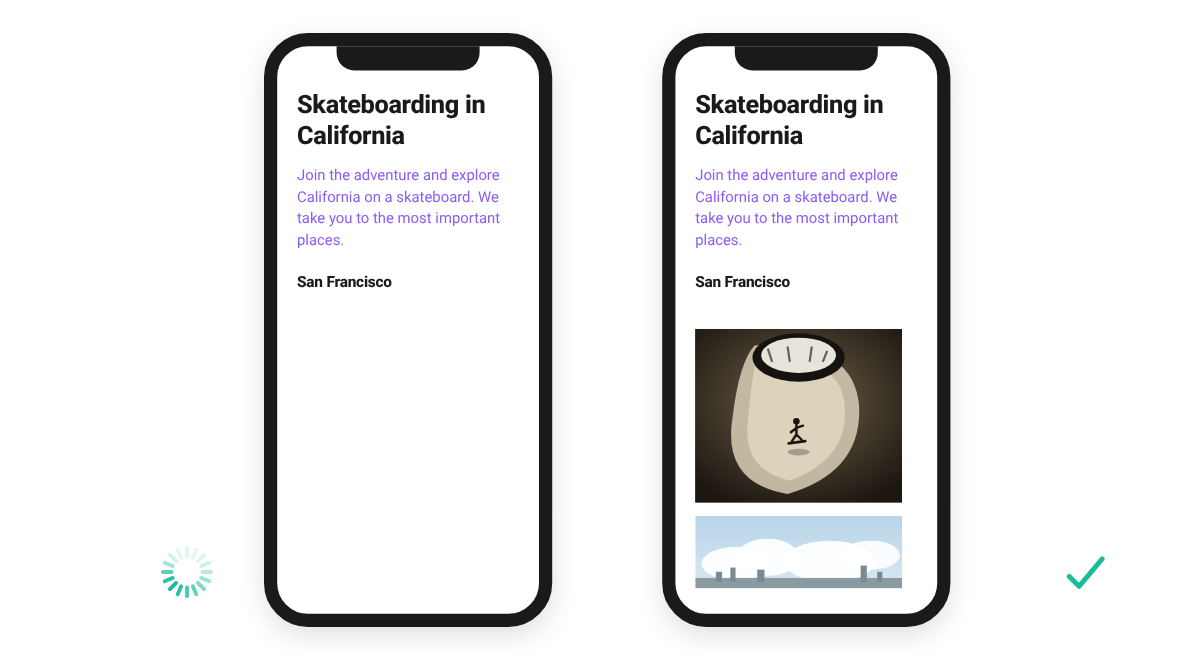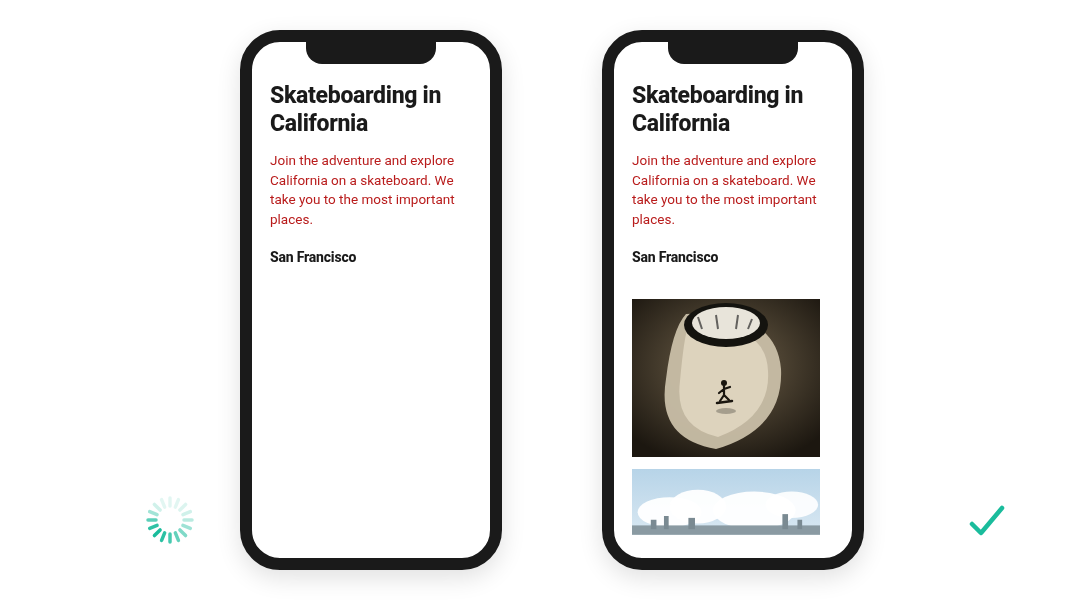--- a/index.html
+++ b/index.html
@@ -67,21 +67,21 @@
       font-weight: 800;
       line-height: 1.2;
       color: #1a1a1a;
       margin-bottom: 14px;
       letter-spacing: -0.3px;
     }
 
     .description {
       font-size: 13.5px;
       line-height: 1.45;
-      color: #b91c1c;
+      color: #8b5cf6;
       margin-bottom: 20px;
       font-weight: 400;
     }
 
     .location {
       font-size: 14px;
       font-weight: 800;
       color: #1a1a1a;
       margin-bottom: 34px;
       letter-spacing: -0.2px;

